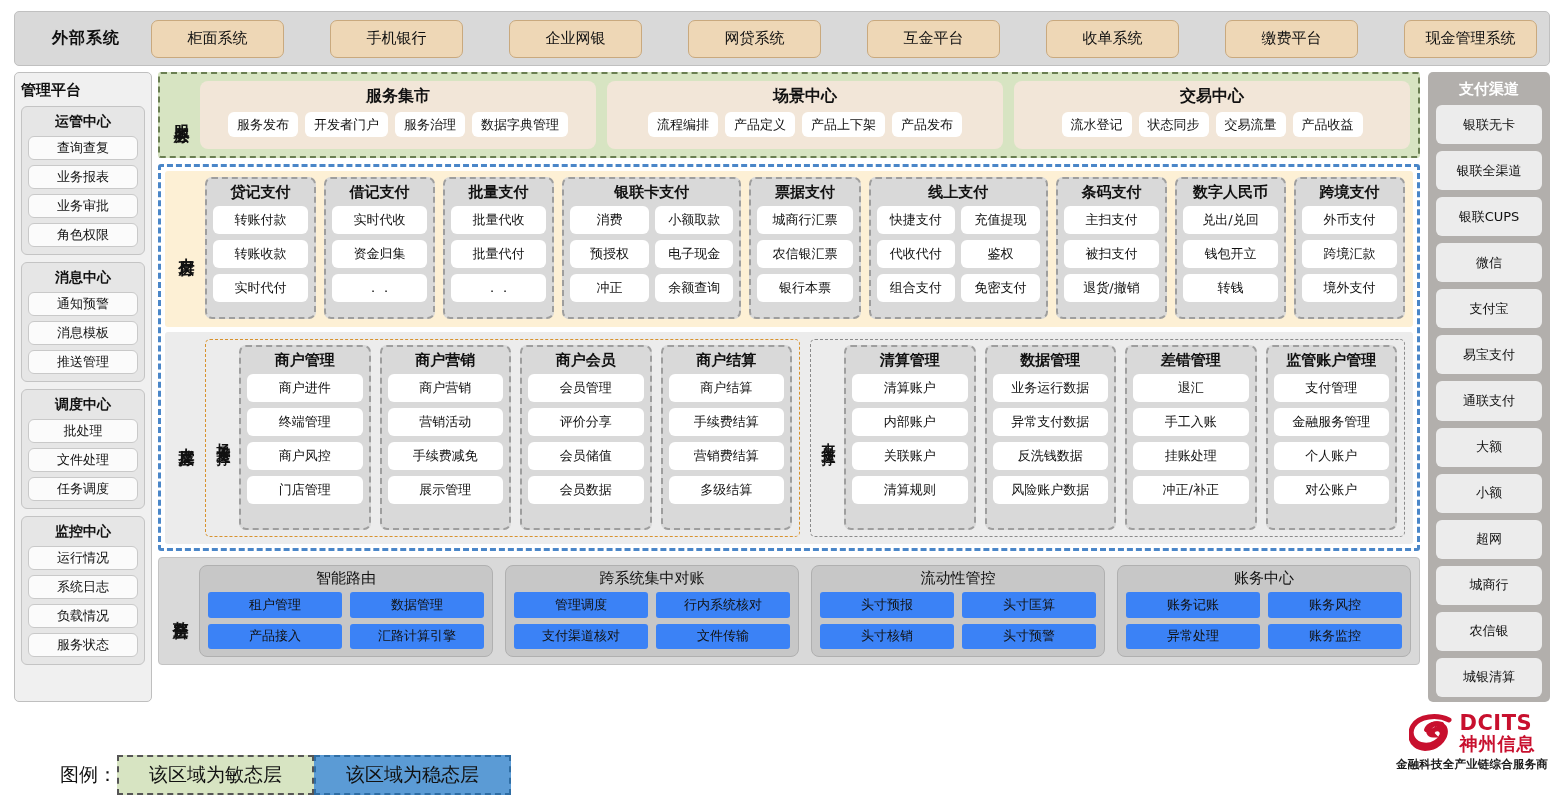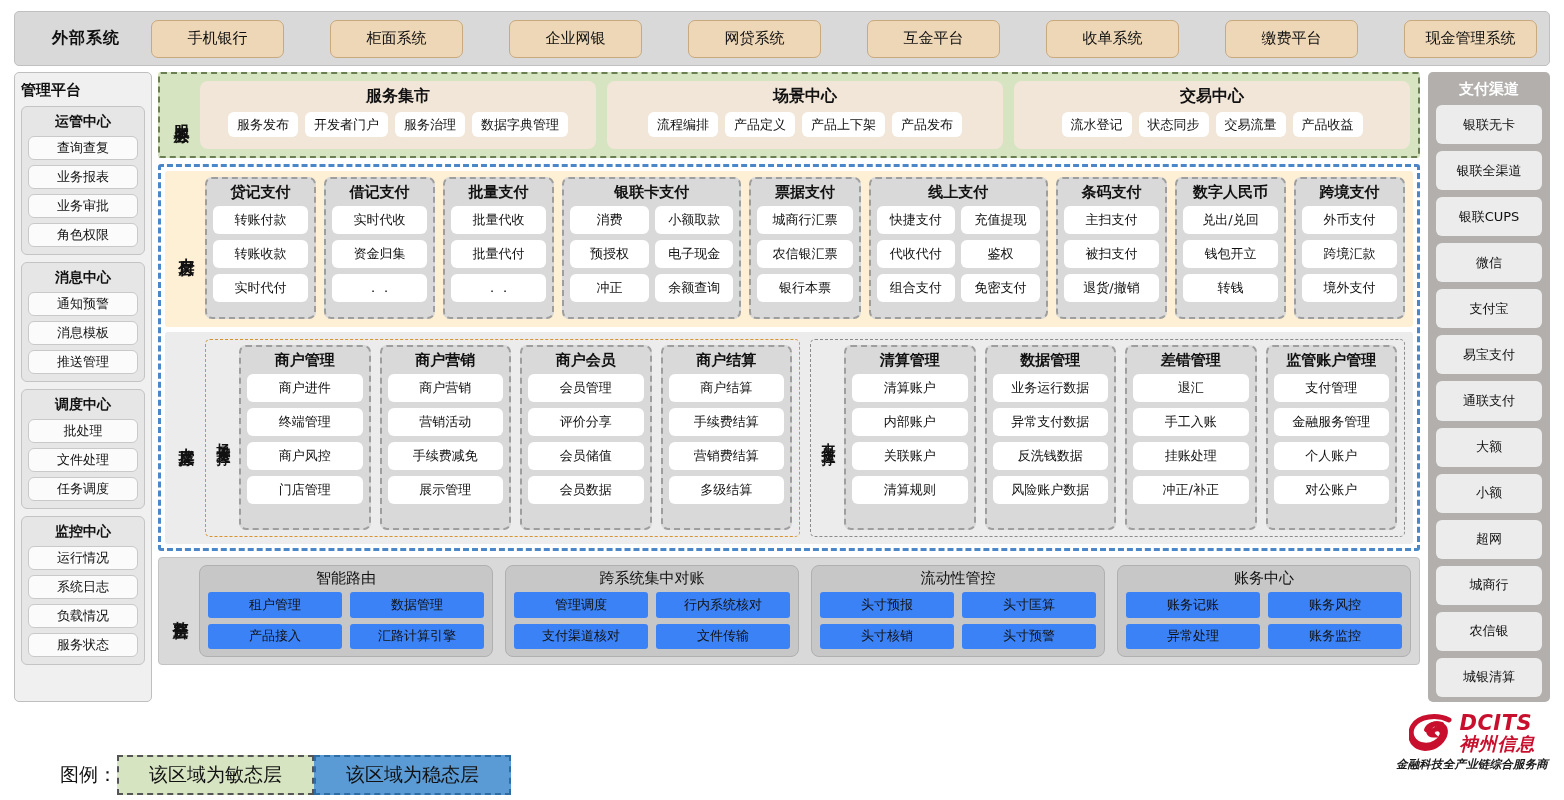--- a/index.html
+++ b/index.html
@@ -165,38 +165,38 @@
   .legend { position: absolute; left: 60px; top: 755px; display: flex; align-items: center; }
   .legend-label { font-size: 19px; color: #111; }
   .legend-chip {
     height: 40px; padding: 0 30px; display: flex; align-items: center; justify-content: center;
     font-size: 19px; color: #111;
   }
   .legend-chip.agile { background: #d7e4c2; border: 2px dashed #555; }
   .legend-chip.stable { background: #5b9bd5; border: 2px dashed #2e6da4; }
 
   
-  .logo { position: absolute; left: 1384px; top: 712px; width: 176px; text-align: center; font-style: italic; }
+  .logo { position: absolute; left: 1384px; top: 712px; width: 176px; text-align: center; }
   .logo-row { display: flex; align-items: center; justify-content: center; gap: 5px; }
   .logo-mark { width: 46px; height: 40px; flex: none; }
   .logo-text { text-align: left; }
   .logo-en { font-size: 21px; font-weight: bold; color: #c8102e; letter-spacing: 0.5px; line-height: 1.05; }
   .logo-cn { font-size: 18px; font-weight: bold; color: #c8102e; letter-spacing: 1px; line-height: 1.1; }
   .logo-tag { font-size: 11.5px; font-weight: bold; color: #1a1a1a; margin-top: 3px; letter-spacing: 0.2px; }
 </style>
 </head>
 <body>
 
 <div class="page">
 
   <div class="ext-bar">
     <div class="ext-title">外部系统</div>
     <div class="ext-items">
+      <div class="ext-chip">柜面系统</div>
       <div class="ext-chip">手机银行</div>
-      <div class="ext-chip">柜面系统</div>
       <div class="ext-chip">企业网银</div>
       <div class="ext-chip">网贷系统</div>
       <div class="ext-chip">互金平台</div>
       <div class="ext-chip">收单系统</div>
       <div class="ext-chip">缴费平台</div>
       <div class="ext-chip">现金管理系统</div>
     </div>
   </div>
 
   <div class="left-col">

